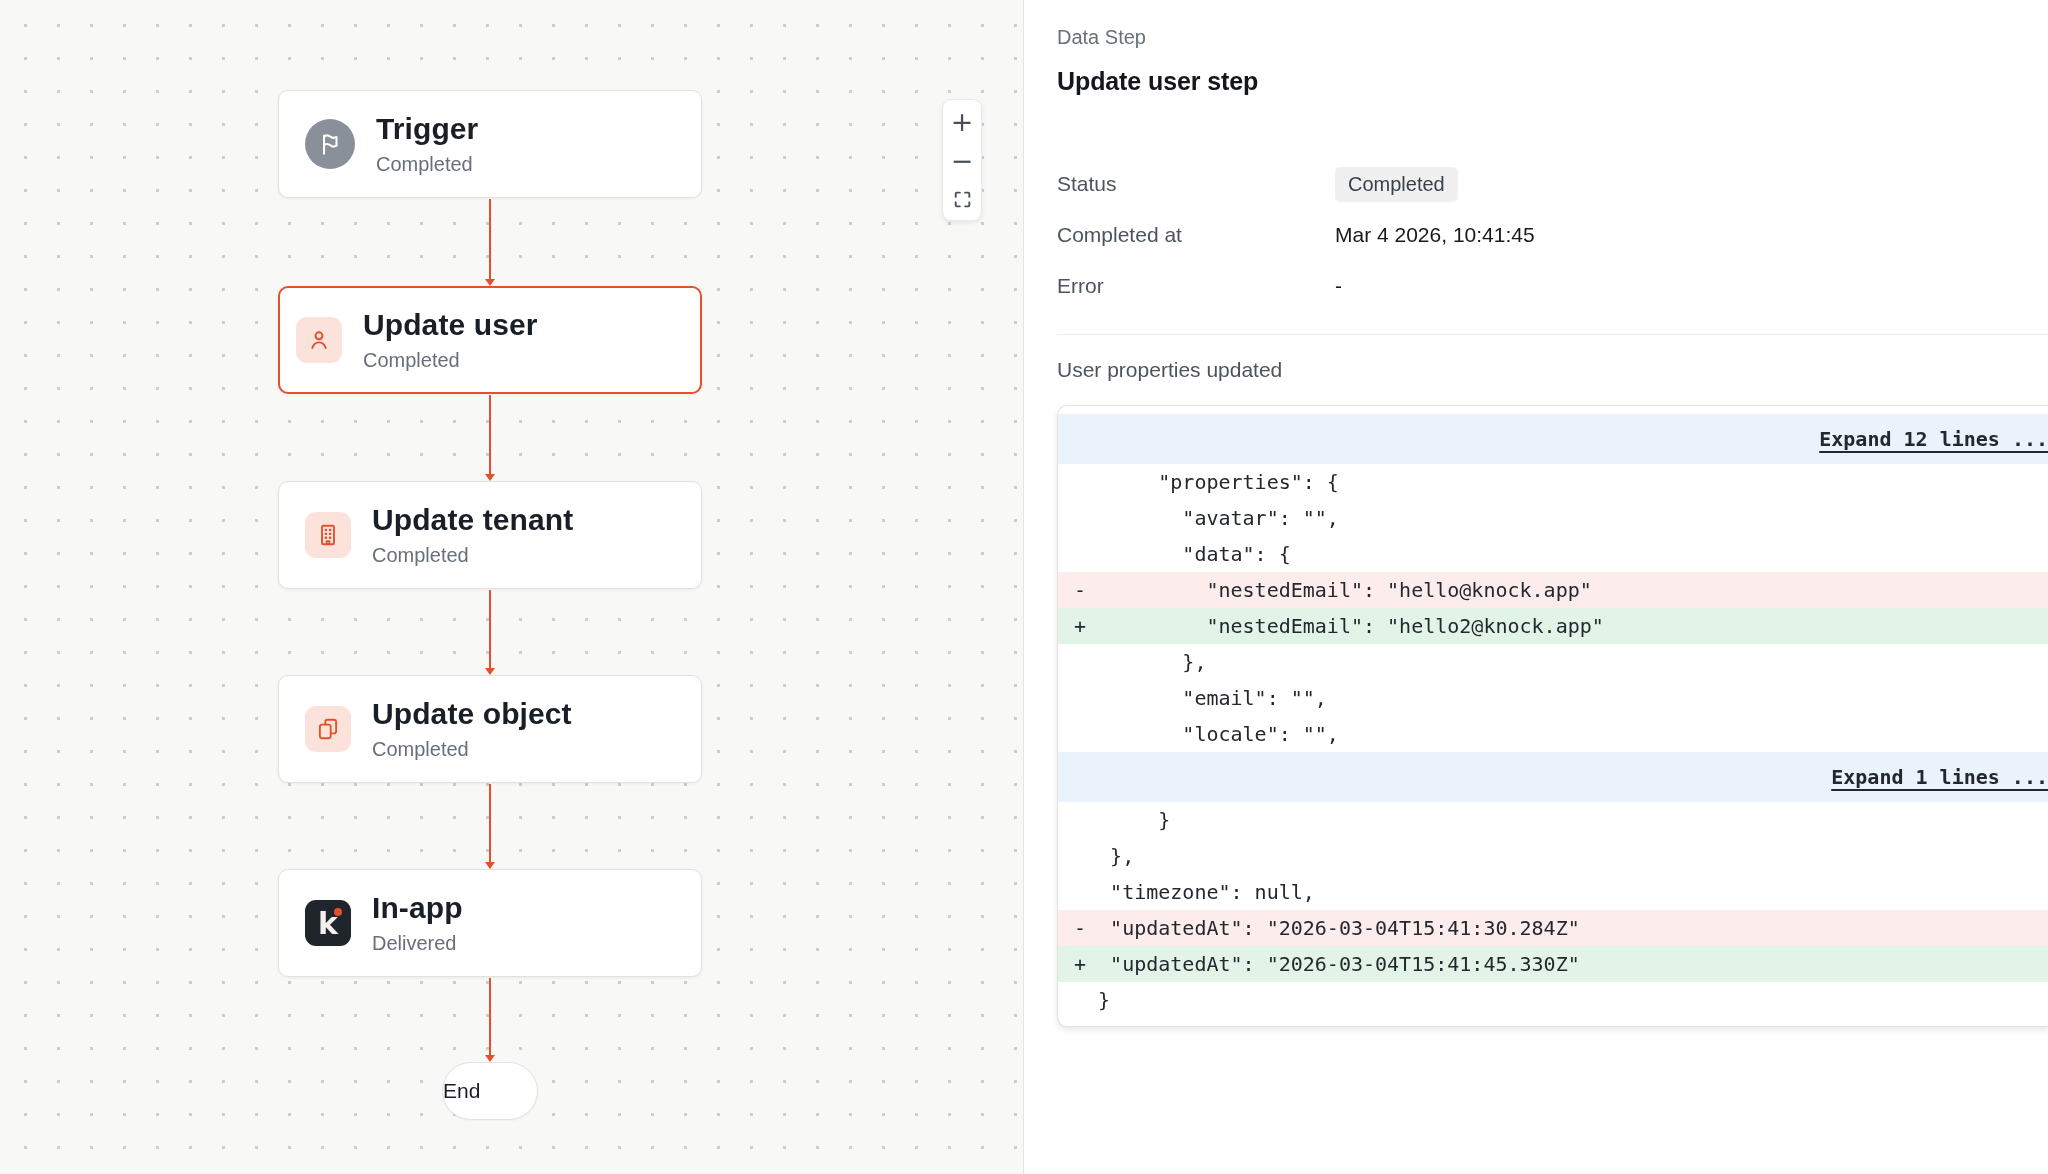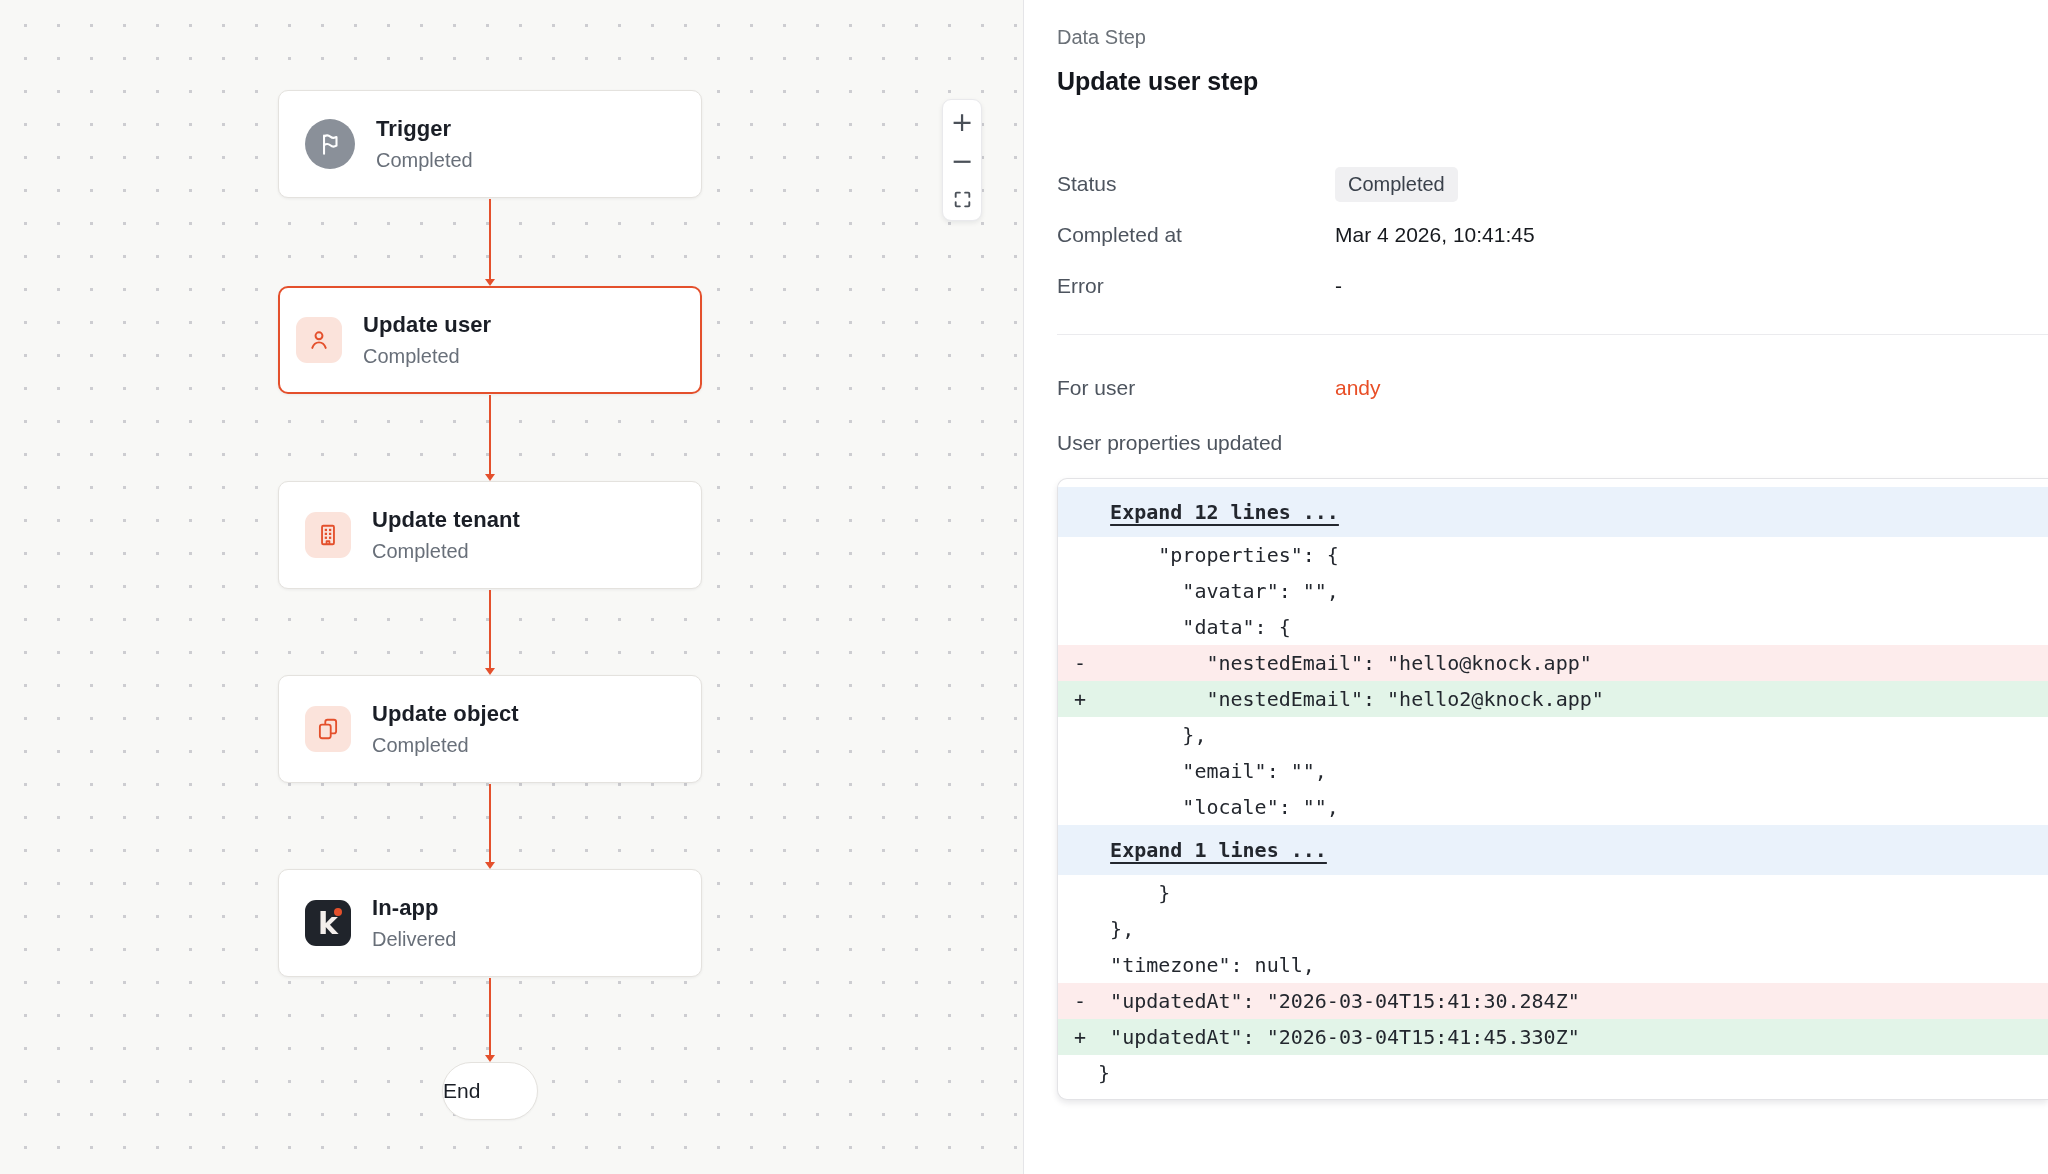--- a/index.html
+++ b/index.html
@@ -16,21 +16,21 @@
     border-right:1px solid #e5e5e8;
   }
   .node{
     position:absolute; left:278px; width:424px; height:108px;
     background:#fff; border:1px solid #e4e2de; border-radius:10px;
     box-shadow:0 1px 3px rgba(16,24,40,.06);
     display:flex; align-items:center; padding-left:26px; cursor:pointer;
   }
   .node.selected{ border:2px solid #e4502c; padding-left:16px; }
   .node-text{ display:flex; flex-direction:column; gap:7px; margin-left:21px; }
-  .node-title{ font-size:22px; font-weight:700; color:#1a1e26; letter-spacing:.1px; }
+  .node-title{ font-size:30px; font-weight:700; color:#1a1e26; letter-spacing:.1px; }
   .node-status{ font-size:20px; color:#686f79; }
   .tile{
     width:46px; height:46px; border-radius:11px; flex:0 0 46px;
     display:flex; align-items:center; justify-content:center;
   }
   .tile.peach{ background:#fbe3db; }
   .tile.circle{ width:50px; height:50px; flex-basis:50px; border-radius:50%; background:#8a9099; }
   .tile.dark{ background:#20242b; position:relative; }
   .k-glyph{ color:#f4efec; font-weight:700; font-size:30px; line-height:1;
             font-family:"DejaVu Sans", sans-serif; transform:translateY(1px); }
@@ -86,21 +86,21 @@
   
   .diff{
     margin-top:15px; background:#fff;
     border:1px solid #e3e3e6; border-right:none;
     border-radius:10px 0 0 10px;
     box-shadow:0 3px 6px rgba(16,24,40,.10);
     padding:8px 0; overflow:hidden;
     font-family:"DejaVu Sans Mono", monospace; font-size:20px; color:#23272e;
   }
   .drow{ display:flex; align-items:center; height:36px; padding-left:16px; }
-  .drow.expand{ height:50px; background:#eaf2fb; padding-left:calc(16px + 3ch); }
+  .drow.expand{ height:50px; background:#eaf2fb; padding-left:calc(16px + 3ch);justify-content:flex-end; }
   .drow.del{ background:#fdecec; }
   .drow.add{ background:#e2f4e8; }
   .gut{ width:2ch; flex:0 0 auto; white-space:pre; }
   .code{ white-space:pre; }
   .expand-link{ font-weight:700; color:#23272e; text-decoration:underline;
                 text-underline-offset:5px; cursor:pointer; white-space:pre; }
 
   svg{ display:block; }
 </style>
 </head>
@@ -226,24 +226,20 @@
       <div class="meta-value">Mar 4 2026, 10:41:45</div>
     </div>
     <div class="meta-row">
       <div class="meta-label">Error</div>
       <div class="meta-value">-</div>
     </div>
   </div>
 
   <div class="divider"></div>
 
-  <div class="user-row">
-    <div class="meta-label">For user</div>
-    <div><a class="link-red">andy</a></div>
-  </div>
 
   <div class="props-label">User properties updated</div>
 
   <div class="diff">
     <div class="drow expand">
       <a class="expand-link">Expand 12 lines ...</a>
     </div>
     <div class="drow ctx">
         <span class="gut"></span>
         <span class="code">     "properties": {</span>

